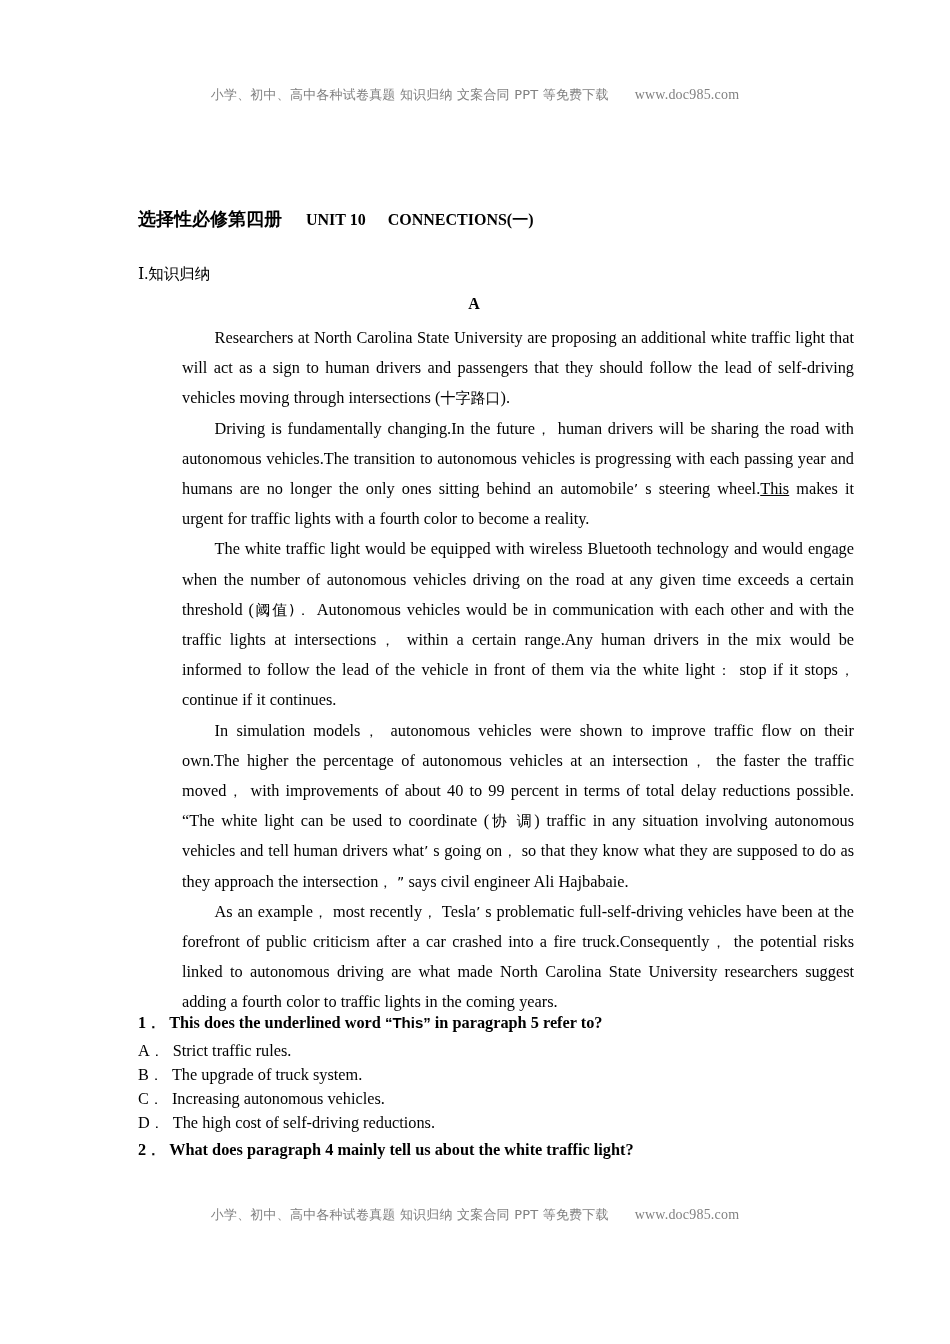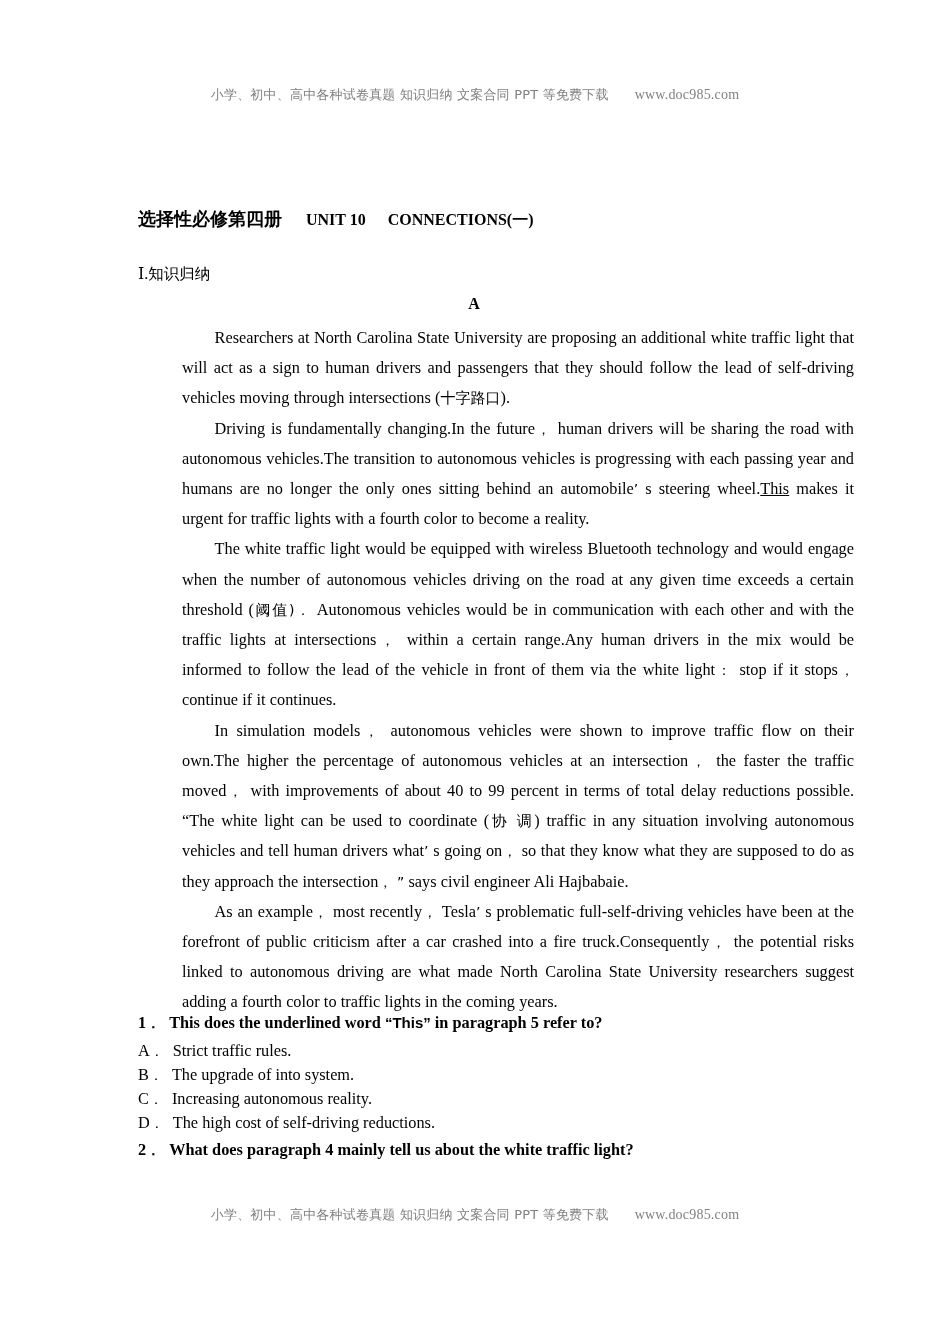--- a/index.html
+++ b/index.html
@@ -171,25 +171,25 @@
 
     <div class="question">
       <span class="qnum">1</span><span class="dot-fw">．</span><span class="qgap"></span><span>This does the underlined word </span><span class="qmark-l">“This”</span><span> in paragraph 5 refer to?</span>
     </div>
 
     <div class="option">
       <span class="optletter">A</span><span class="dot-fw">．</span><span class="ogap"></span><span>Strict traffic rules.</span>
     </div>
 
     <div class="option">
-      <span class="optletter">B</span><span class="dot-fw">．</span><span class="ogap"></span><span>The upgrade of into system.</span>
-    </div>
-
-    <div class="option">
-      <span class="optletter">C</span><span class="dot-fw">．</span><span class="ogap"></span><span>Increasing autonomous reality.</span>
+      <span class="optletter">B</span><span class="dot-fw">．</span><span class="ogap"></span><span>The upgrade of truck system.</span>
+    </div>
+
+    <div class="option">
+      <span class="optletter">C</span><span class="dot-fw">．</span><span class="ogap"></span><span>Increasing autonomous vehicles.</span>
     </div>
 
     <div class="option">
       <span class="optletter">D</span><span class="dot-fw">．</span><span class="ogap"></span><span>The high cost of self-driving reductions.</span>
     </div>
 
     <div class="question">
       <span class="qnum">2</span><span class="dot-fw">．</span><span class="qgap"></span><span>What does paragraph 4 mainly tell us about the white traffic light?</span>
     </div>
 

